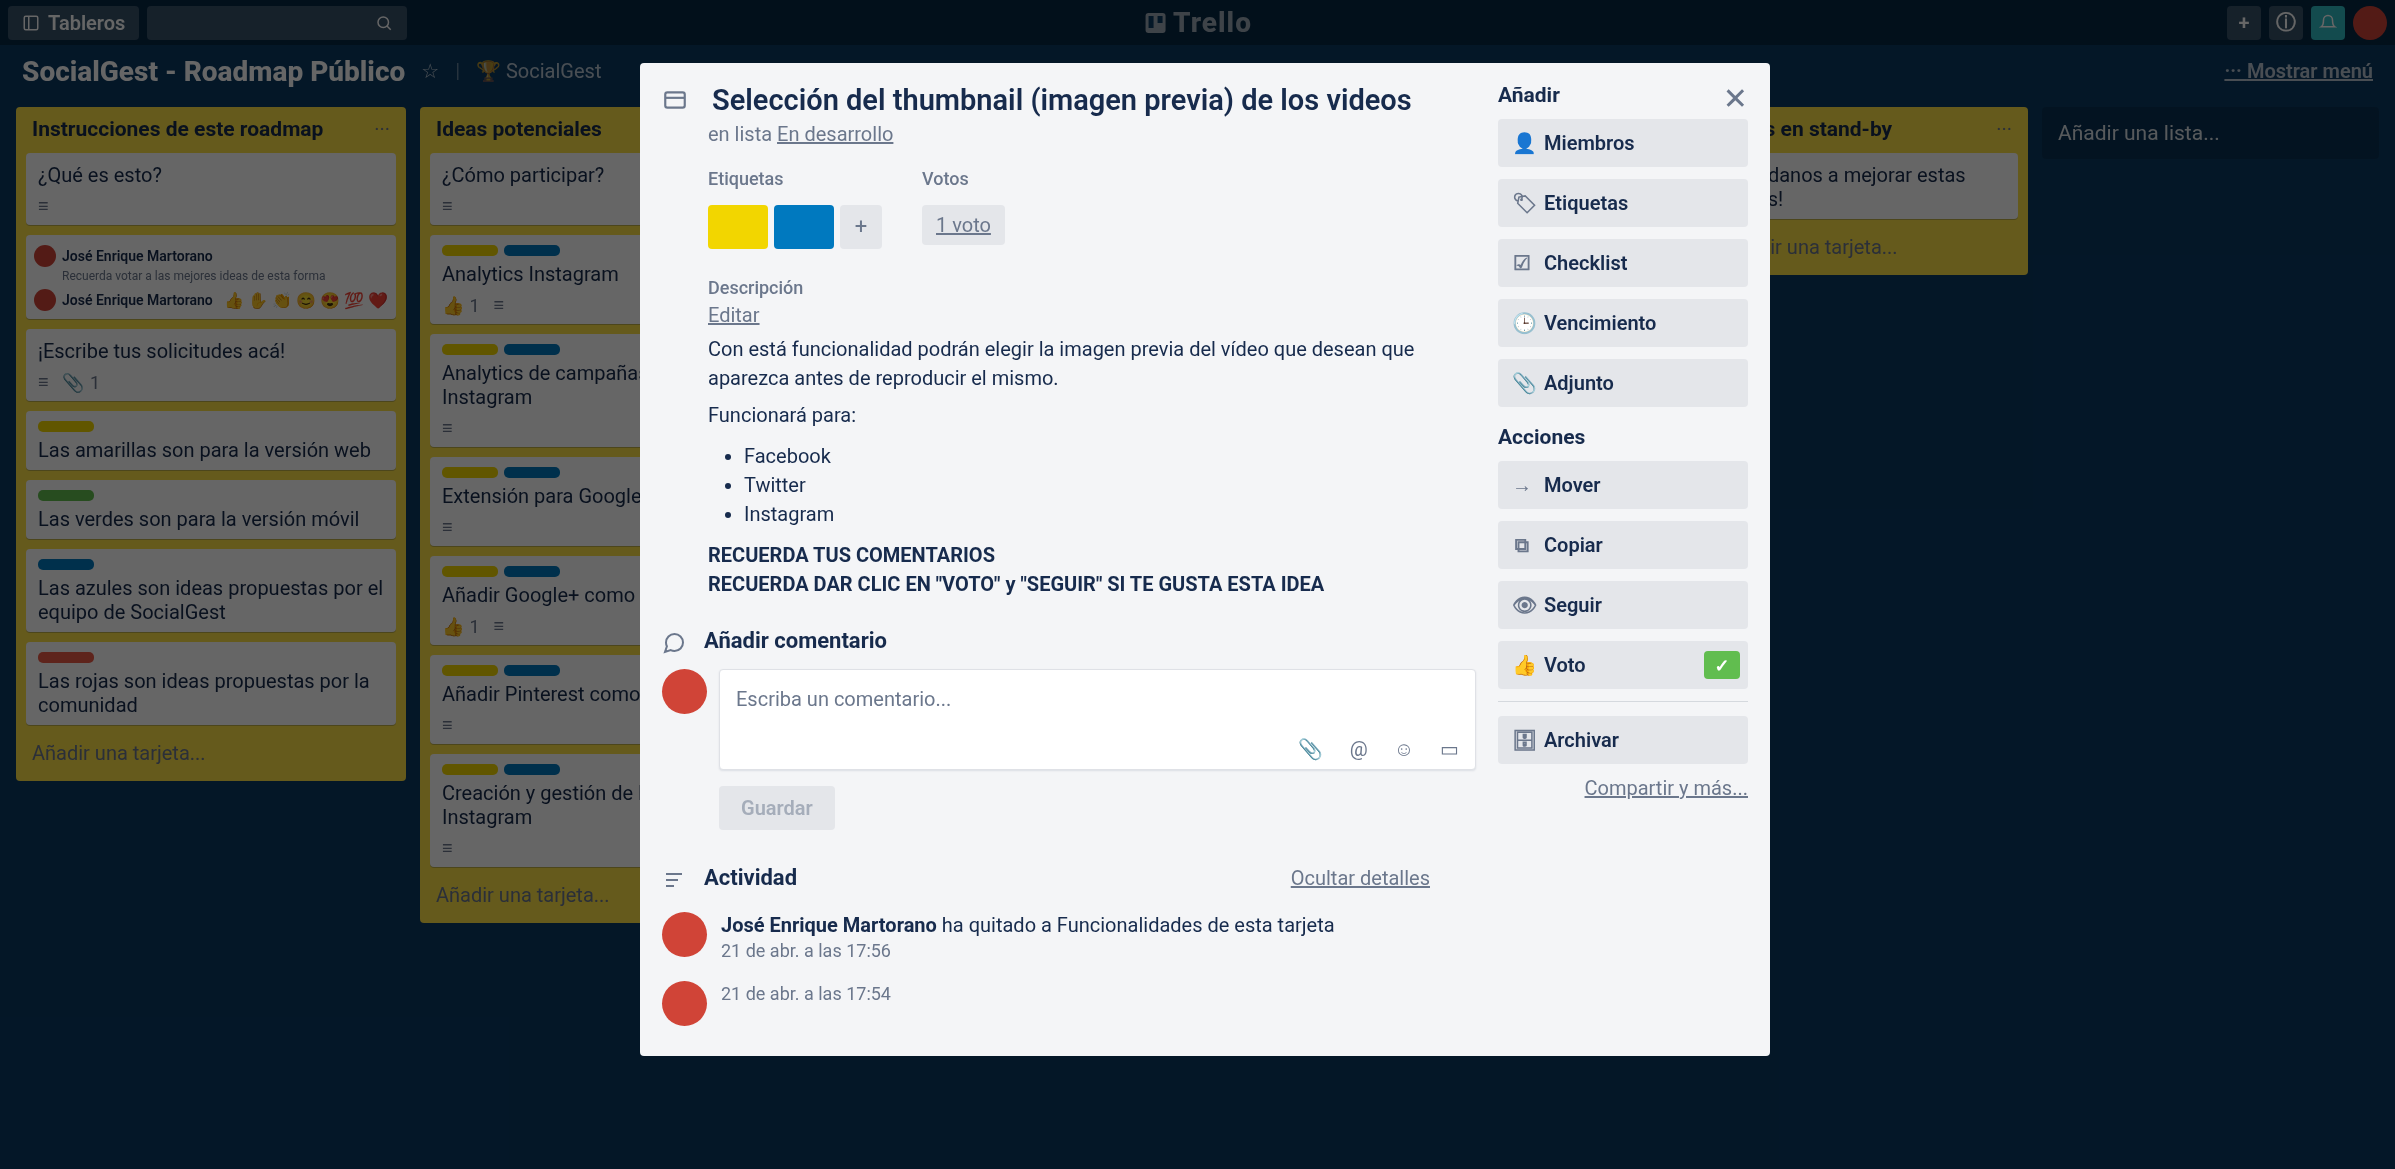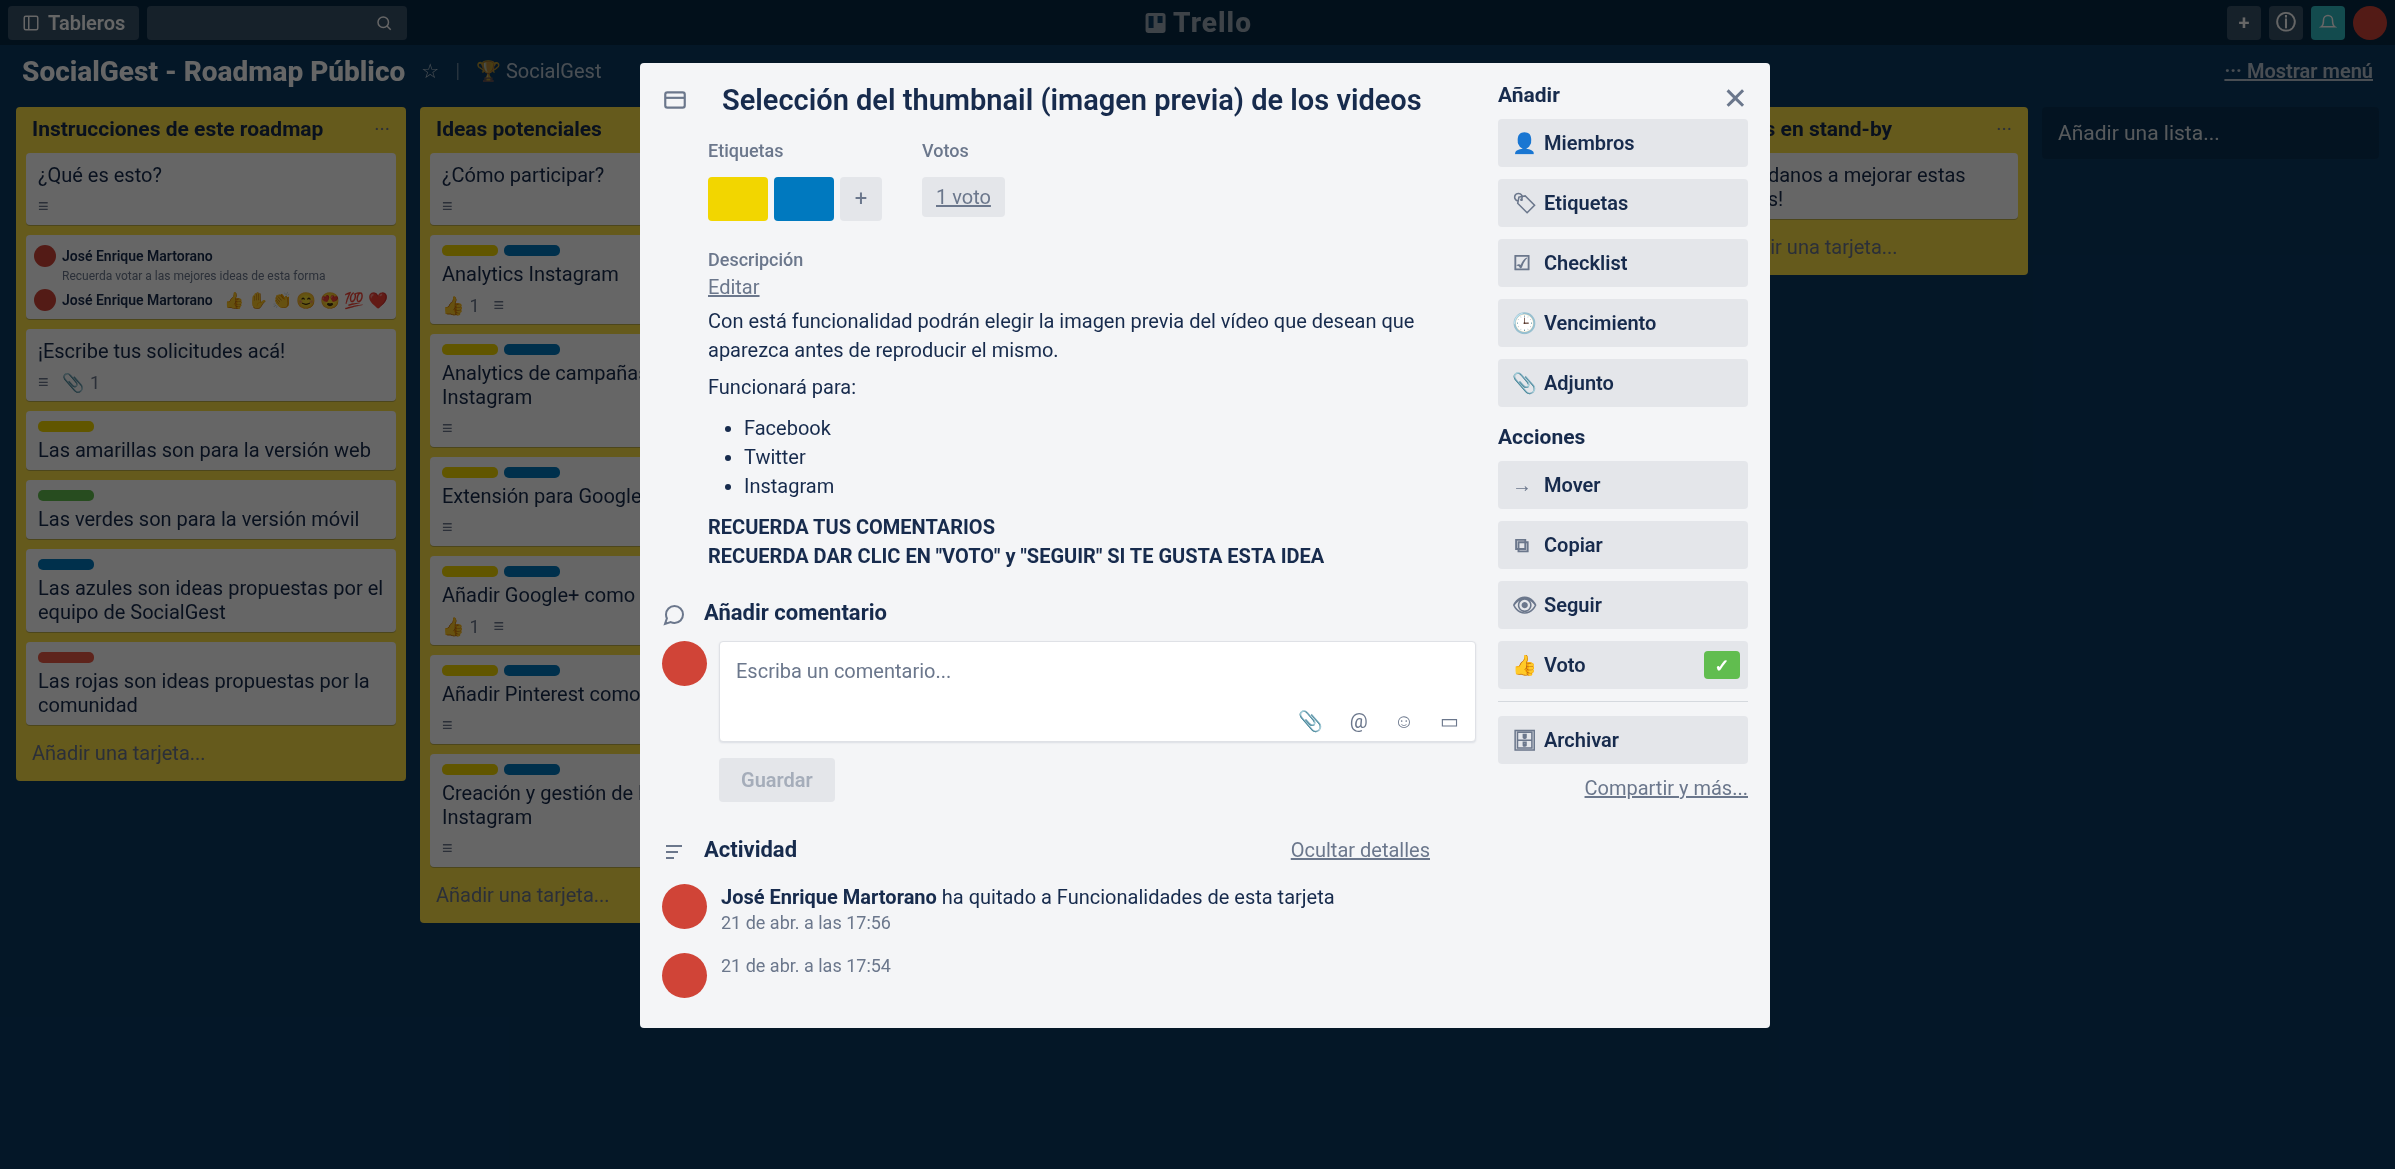--- a/index.html
+++ b/index.html
@@ -60,21 +60,21 @@
 
 
 .modal {
   position:absolute; top:63px; left:640px; width:1130px; height:auto;
   background:#f4f5f7; border-radius:4px; padding:20px 22px 30px; z-index:10;
   display:flex; gap:22px;
 }
 .modal-close { position:absolute; top:18px; right:22px; color:#6b778c; font-size:30px; font-weight:300; cursor:pointer;}
 .modal-main { flex:1; }
 .modal-side { width:250px; flex-shrink:0; }
-.mh-row { display:flex; align-items:flex-start; gap:32px; }
+.mh-row { display:flex; align-items:flex-start; gap:22px; }
 .mh-icon { font-size:26px; color:#6b778c; padding-top:4px; width:28px; text-align:center;}
 .modal-title { font-size:29px; font-weight:600; color:#172b4d; line-height:1.2;}
 .inlist { color:#6b778c; font-size:20px; margin-top:4px; margin-left:46px;}
 .inlist a { text-decoration:underline; color:#6b778c;}
 .section-h { font-size:18px; color:#6b778c; font-weight:500; margin-bottom:10px;}
 .tags-row { display:flex; gap:40px; margin:22px 0 0 46px;}
 .taggroup { display:flex; flex-direction:column;}
 .tagchips { display:flex; gap:6px; margin-top:6px;}
 .tagchip{ width:60px; height:44px; border-radius:4px;}
 .chip-add{ width:42px; height:44px; border-radius:4px; background:#e4e6ea; color:#6b778c; display:flex;align-items:center;justify-content:center; font-size:22px;}
@@ -326,20 +326,21 @@
       <span class="mh-icon">
         <svg width="26" height="26" viewBox="0 0 24 24" fill="none" stroke="#6b778c" stroke-width="2">
             <rect x="3" y="5" width="18" height="14" rx="2"></rect>
             <line x1="3" y1="10" x2="21" y2="10"></line>
           </svg>
       </span>
       <div style="flex:1">
         <div class="modal-title">Selección del thumbnail (imagen previa) de los videos</div>
       </div>
     </div>
+    <div class="inlist"><span>en lista </span><a href="#">En desarrollo</a></div>
 
     <div class="tags-row">
       <div class="taggroup">
         <span class="section-h">Etiquetas</span>
         <div class="tagchips">
           <span class="tagchip" style="background:#f2d600"></span>
           <span class="tagchip" style="background:#0079bf"></span>
           <span class="chip-add">+</span>
         </div>
       </div>

